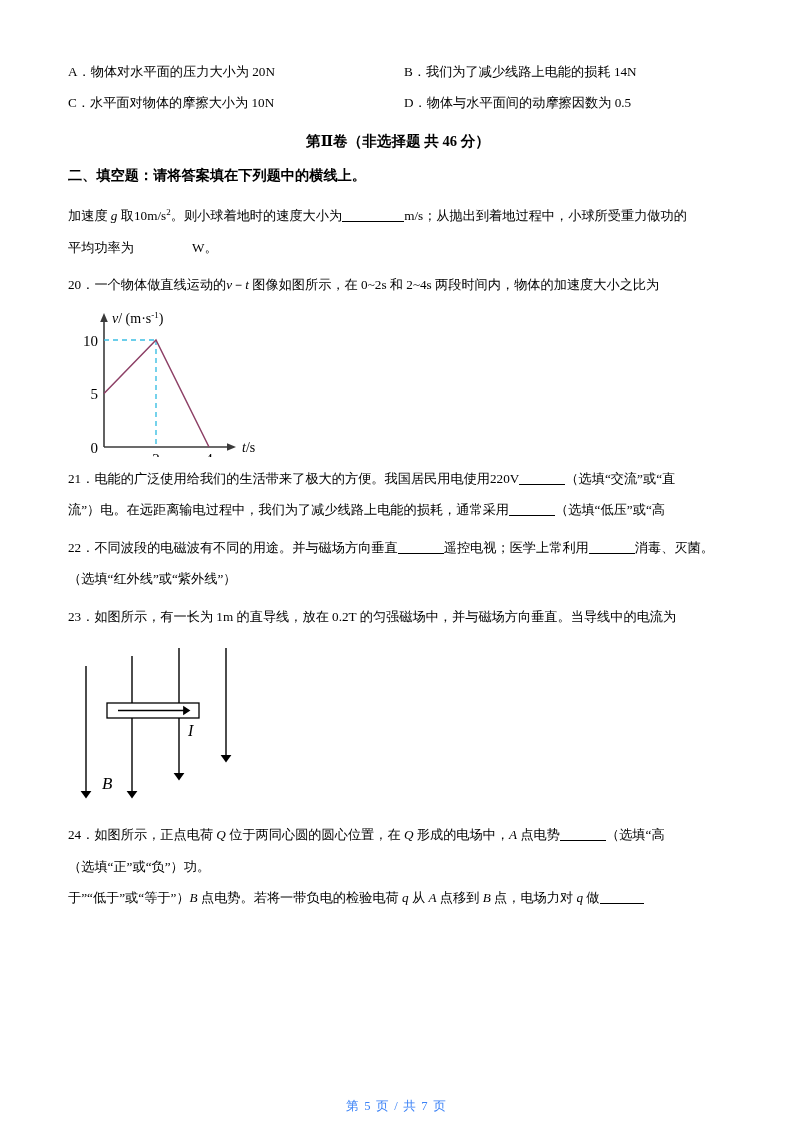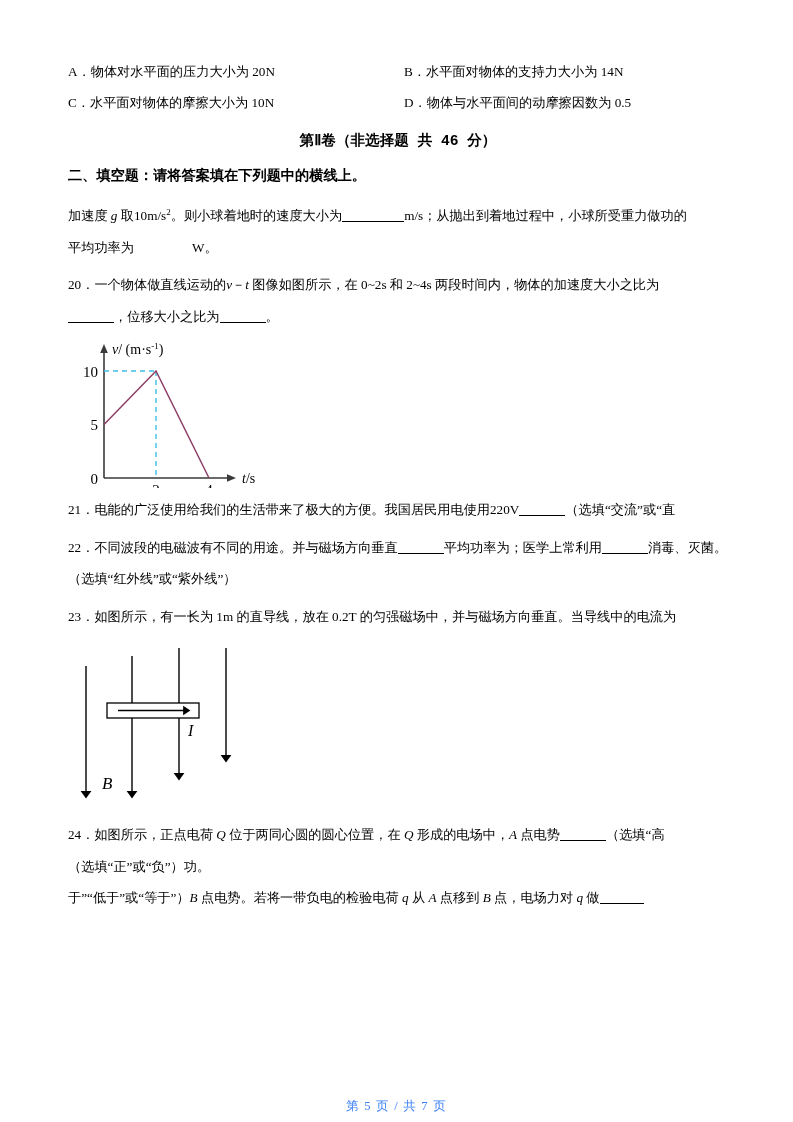--- a/index.html
+++ b/index.html
@@ -41,21 +41,20 @@
   }
   .choice-col.right { padding-left: 12px; }
 
   
   .section-title {
     text-align: center;
     font-size: 14.6px;
     font-weight: bold;
     line-height: 32px;
     margin-top: 7px;
-    font-family: Liberation Mono, monospace;
   }
   .section-sub {
     font-size: 14.2px;
     font-weight: bold;
     line-height: 32px;
     margin-top: 2px;
   }
 
   
   .question {
@@ -112,38 +111,37 @@
 </style>
 </head>
 <body>
 
 <div class="page">
 
   <div class="content">
 
     <div class="choice-row">
       <div class="choice-col">A．物体对水平面的压力大小为 20N</div>
-      <div class="choice-col right">B．水平面对物体的支持力大小为 14N</div>
+      <div class="choice-col right">B．我们为了减少线路上电能的损耗 14N</div>
     </div>
     <div class="choice-row">
       <div class="choice-col">C．水平面对物体的摩擦大小为 10N</div>
       <div class="choice-col right">D．物体与水平面间的动摩擦因数为 0.5</div>
     </div>
 
     <div class="section-title">第Ⅱ卷（非选择题   共 46 分）</div>
     <div class="section-sub">二、填空题：请将答案填在下列题中的横线上。</div>
 
     <div class="question">
       <p><span>加速度 </span><span class="ital">g</span><span> 取10m/s</span><span class="sup">2</span><span>。则小球着地时的速度大小为</span><span class="blank-u" style="width:62px"></span><span>m/s；从抛出到着地过程中，小球所受重力做功的</span></p>
       <p><span>平均功率为</span><span class="blank-plain" style="width:58px"></span><span>W。</span></p>
     </div>
 
     <div class="question">
       <p><span>20．</span><span>一个物体做直线运动的</span><span class="ital">v</span><span>－</span><span class="ital">t</span><span> 图像如图所示，在 0~2s 和 2~4s 两段时间内，物体的加速度大小之比为</span></p>
-      <p><span class="blank-u" style="width:46px"></span><span>，位移大小之比为</span><span class="blank-u" style="width:46px"></span><span>。</span></p>
     </div>
 
     <div class="fig-vt">
       <svg width="240" height="150" viewBox="0 0 240 150">
 
         <line x1="28" y1="140" x2="28" y2="14" stroke="#3a3a3a" stroke-width="1.6"></line>
         <polygon points="28,6 24.2,15 31.8,15" fill="#3a3a3a"></polygon>
 
         <line x1="28" y1="140" x2="152" y2="140" stroke="#3a3a3a" stroke-width="1.6"></line>
         <polygon points="160,140 151,136.2 151,143.8" fill="#3a3a3a"></polygon>
@@ -160,24 +158,25 @@
         <text x="80" y="157" font-family="Liberation Serif, serif" font-size="15" fill="#000" text-anchor="middle">2</text>
         <text x="133" y="157" font-family="Liberation Serif, serif" font-size="15" fill="#000" text-anchor="middle">4</text>
 
         <text x="36" y="16" font-family="Liberation Serif, serif" font-size="14" fill="#000"><tspan font-style="italic">v</tspan><tspan>/ (m·s</tspan><tspan font-size="9" dy="-5">-1</tspan><tspan dy="5">)</tspan></text>
         <text x="166" y="145" font-family="Liberation Serif, serif" font-size="14" fill="#000"><tspan font-style="italic">t</tspan><tspan>/s</tspan></text>
       </svg>
     </div>
 
     <div class="question">
       <p><span>21．</span><span>电能的广泛使用给我们的生活带来了极大的方便。我国居民用电使用220V</span><span class="blank-u" style="width:46px"></span><span>（选填“交流”或“直</span></p>
-    </div>
-
-    <div class="question">
-      <p><span>22．</span><span>不同波段的电磁波有不同的用途。并与磁场方向垂直</span><span class="blank-u" style="width:46px"></span><span>平均功率为；医学上常利用</span><span class="blank-u" style="width:46px"></span><span>消毒、灭菌。</span></p>
+      <p><span>流”）电。在远距离输电过程中，我们为了减少线路上电能的损耗，通常采用</span><span class="blank-u" style="width:46px"></span><span>（选填“低压”或“高</span></p>
+    </div>
+
+    <div class="question">
+      <p><span>22．</span><span>不同波段的电磁波有不同的用途。并与磁场方向垂直</span><span class="blank-u" style="width:46px"></span><span>遥控电视；医学上常利用</span><span class="blank-u" style="width:46px"></span><span>消毒、灭菌。</span></p>
       <p><span>（选填“红外线”或“紫外线”）</span></p>
     </div>
 
     <div class="question">
       <p><span>23．</span><span>如图所示，有一长为 1m 的直导线，放在 0.2T 的匀强磁场中，并与磁场方向垂直。当导线中的电流为</span></p>
     </div>
 
     <div class="fig-mag">
       <svg width="300" height="165" viewBox="0 0 300 165">
         <defs>

